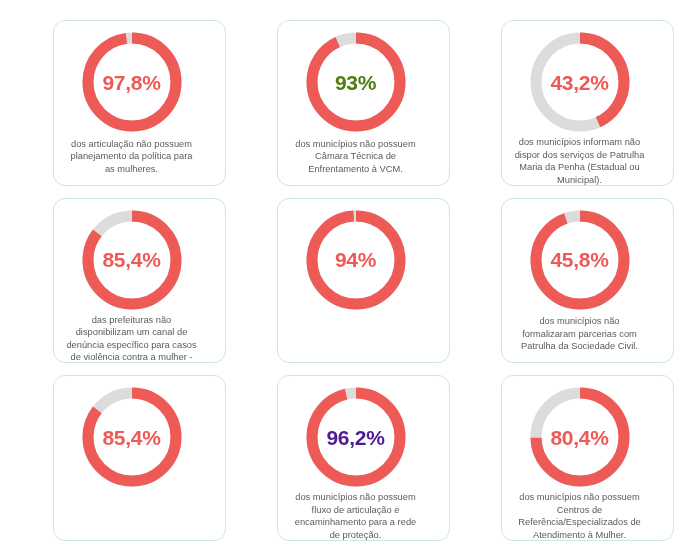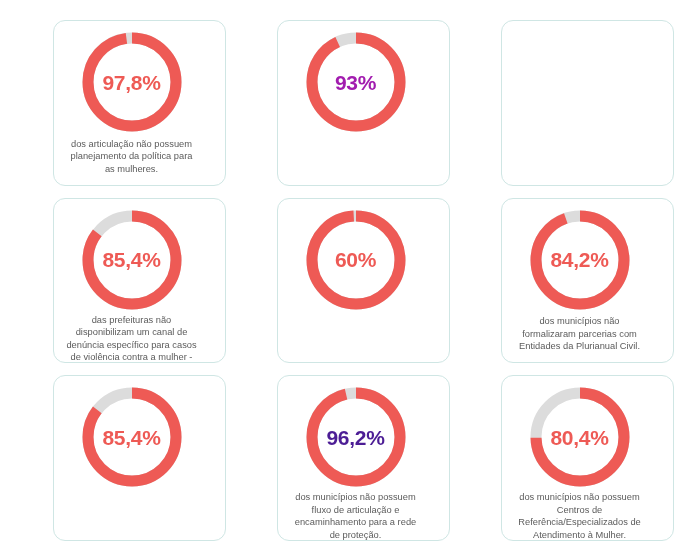--- a/index.html
+++ b/index.html
@@ -109,57 +109,66 @@
     </div>
     <div class="caption" style="color: rgb(91, 91, 91);">dos articulação não possuem planejamento da política para as mulheres.</div>
   </div>
 
   <div class="card" style="border-color: rgb(207, 230, 228);">
     <div class="donut-wrap">
       <svg viewBox="0 0 104 104" aria-hidden="true">
         <circle class="donut-track" cx="52" cy="52" r="44" style="stroke: rgb(220, 220, 220);"></circle>
         <circle class="donut-value" cx="52" cy="52" r="44" stroke-dasharray="257.1079427697886 19.352210746113144" stroke-dashoffset="0" style="stroke: rgb(238, 90, 85);"></circle>
       </svg>
-      <div class="pct" style="color: #a21caf;">93%</div>
-    </div>
-  </div>
-
-  <div class="card" style="border-color: rgb(207, 230, 228);">
+      <div class="pct" style="color: #4d7c0f;">93%</div>
+    </div>
+    <div class="caption" style="color: rgb(91, 91, 91);">dos municípios não possuem Câmara Técnica de Enfrentamento à VCM.</div>
+  </div>
+
+  <div class="card" style="border-color: rgb(207, 230, 228);">
+    <div class="donut-wrap">
+      <svg viewBox="0 0 104 104" aria-hidden="true">
+        <circle class="donut-track" cx="52" cy="52" r="44" style="stroke: rgb(220, 220, 220);"></circle>
+        <circle class="donut-value" cx="52" cy="52" r="44" stroke-dasharray="119.43078631886958 157.02936719703217" stroke-dashoffset="0" style="stroke: rgb(238, 90, 85);"></circle>
+      </svg>
+      <div class="pct" style="color: rgb(238, 90, 85);">43,2%</div>
+    </div>
+    <div class="caption" style="color: rgb(91, 91, 91);">dos municípios informam não dispor dos serviços de Patrulha Maria da Penha (Estadual ou Municipal).</div>
   </div>
 
   <div class="card" style="border-color: rgb(207, 230, 228);">
     <div class="donut-wrap">
       <svg viewBox="0 0 104 104" aria-hidden="true">
         <circle class="donut-track" cx="52" cy="52" r="44" style="stroke: rgb(220, 220, 220);"></circle>
         <circle class="donut-value" cx="52" cy="52" r="44" stroke-dasharray="236.09697110258014 40.363182413321624" stroke-dashoffset="0" style="stroke: rgb(238, 90, 85);"></circle>
       </svg>
       <div class="pct" style="color: rgb(238, 90, 85);">85,4%</div>
     </div>
     <div class="caption" style="color: rgb(91, 91, 91);">das prefeituras não disponibilizam um canal de denúncia específico para casos de violência contra a mulher - VCM.</div>
   </div>
 
   <div class="card" style="border-color: rgb(207, 230, 228);">
     <div class="donut-wrap">
       <svg viewBox="0 0 104 104" aria-hidden="true">
         <circle class="donut-track" cx="52" cy="52" r="44" style="stroke: rgb(220, 220, 220);"></circle>
         <circle class="donut-value" cx="52" cy="52" r="44" stroke-dasharray="273.6955519807427 2.764601535159045" stroke-dashoffset="0" style="stroke: rgb(238, 90, 85);"></circle>
       </svg>
-      <div class="pct" style="color: rgb(238, 90, 85);">60%</div>
+      <div class="pct" style="color: rgb(238, 90, 85);">94%</div>
     </div>
   </div>
 
   <div class="card" style="border-color: rgb(207, 230, 228);">
     <div class="donut-wrap">
       <svg viewBox="0 0 104 104" aria-hidden="true">
         <circle class="donut-track" cx="52" cy="52" r="44" style="stroke: rgb(220, 220, 220);"></circle>
         <circle class="donut-value" cx="52" cy="52" r="44" stroke-dasharray="261.53130522604306 14.928848289858706" stroke-dashoffset="0" style="stroke: rgb(238, 90, 85);"></circle>
       </svg>
-      <div class="pct" style="color: rgb(238, 90, 85);">84,2%</div>
-    </div>
-    <div class="caption" style="color: rgb(91, 91, 91);">dos municípios não formalizaram parcerias com Entidades da Plurianual Civil.</div>
+      <div class="pct" style="color: rgb(238, 90, 85);">45,8%</div>
+    </div>
+    <div class="caption" style="color: rgb(91, 91, 91);">dos municípios não formalizaram parcerias com Patrulha da Sociedade Civil.</div>
   </div>
 
   <div class="card" style="border-color: rgb(207, 230, 228);">
     <div class="donut-wrap">
       <svg viewBox="0 0 104 104" aria-hidden="true">
         <circle class="donut-track" cx="52" cy="52" r="44" style="stroke: rgb(220, 220, 220);"></circle>
         <circle class="donut-value" cx="52" cy="52" r="44" stroke-dasharray="236.09697110258014 40.363182413321624" stroke-dashoffset="0" style="stroke: rgb(238, 90, 85);"></circle>
       </svg>
       <div class="pct" style="color: rgb(238, 90, 85);">85,4%</div>
     </div>

